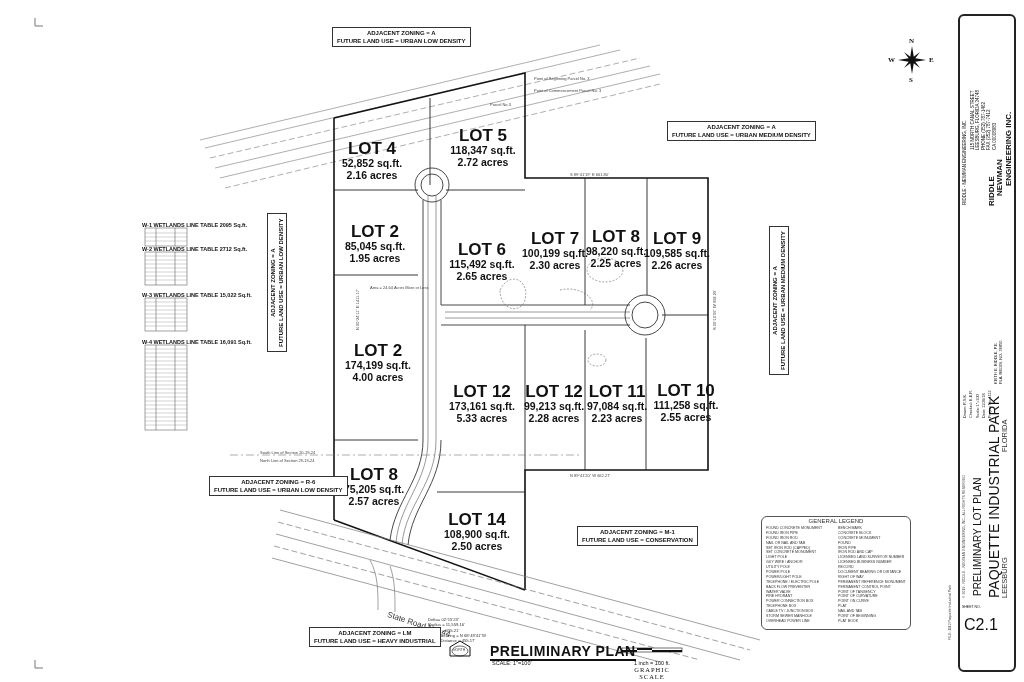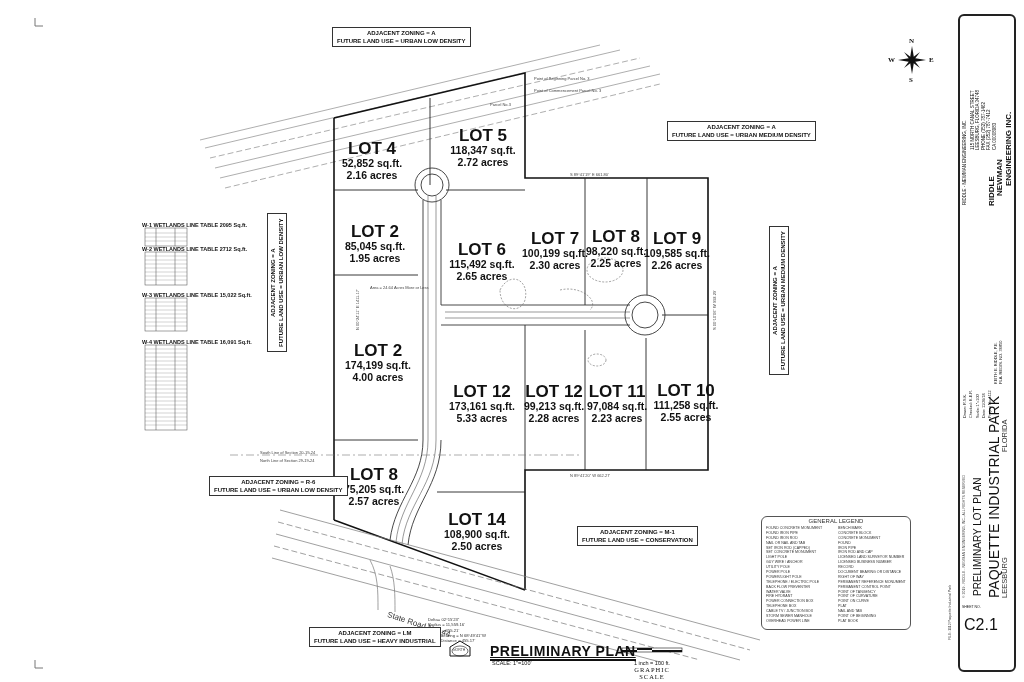--- a/index.html
+++ b/index.html
@@ -7,21 +7,21 @@
   .sheet{position:absolute;left:0;top:0;width:1024px;height:682px;background:#fff;}
   svg{position:absolute;left:0;top:0;}
   .lot{position:absolute;text-align:center;font-weight:bold;line-height:1.12;color:#111;font-size:10.5px;white-space:nowrap;transform:translateX(-50%);}
   .lot .name{font-size:17px;}
   .zbox{position:absolute;border:1px solid #333;background:#fff;font-size:6px;font-weight:bold;text-align:center;line-height:1.35;padding:1px 4px;white-space:nowrap;}
   .zbox.v{transform-origin:left top;transform:rotate(-90deg);}
   .compass-lbl{position:absolute;font-size:7px;font-family:"Liberation Serif",serif;font-weight:bold;}
   .tb{position:absolute;left:958px;top:14px;width:54px;height:654px;border:2px solid #222;border-radius:6px;background:#fff;}
   .rot{position:absolute;transform-origin:left top;transform:rotate(-90deg);white-space:nowrap;}
   .wtitle{position:absolute;font-size:5.5px;font-weight:bold;white-space:nowrap;}
-  .plan-title{position:absolute;left:490px;top:643px;font-size:14px;font-weight:bold;letter-spacing:0.5px;border-bottom:2px solid #111;text-decoration:underline;}
+  .plan-title{position:absolute;left:490px;top:643px;font-size:14px;font-weight:bold;letter-spacing:0.5px;border-bottom:2px solid #111;}
   .plan-scale{position:absolute;left:492px;top:660px;font-size:5.5px;}
   .gscale{position:absolute;left:622px;top:660px;font-size:5.5px;text-align:center;width:60px;}
   .gscale .t{font-family:"Liberation Serif",serif;font-size:6.5px;letter-spacing:1px;}
   .legend{position:absolute;left:761px;top:516px;width:148px;height:112px;border:1px solid #555;border-radius:6px;font-size:3.6px;color:#333;}
   .legend .lt{text-align:center;font-size:6px;margin-top:1px;}
   .legend .col{position:absolute;top:9px;width:72px;}
   .legend .row{height:4.9px;white-space:nowrap;overflow:hidden;}
   .watermark{position:absolute;left:935px;top:330px;font-size:18px;font-weight:bold;color:rgba(200,200,200,0.55);}
   .small{position:absolute;font-size:4px;color:#444;white-space:nowrap;}
 </style>

